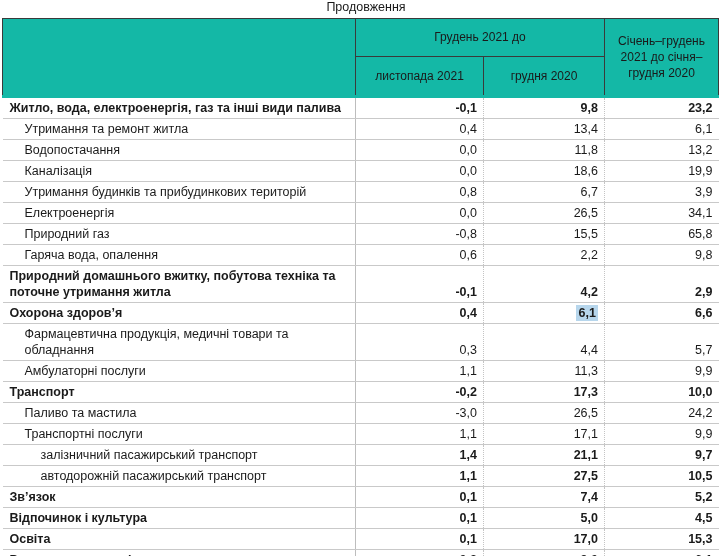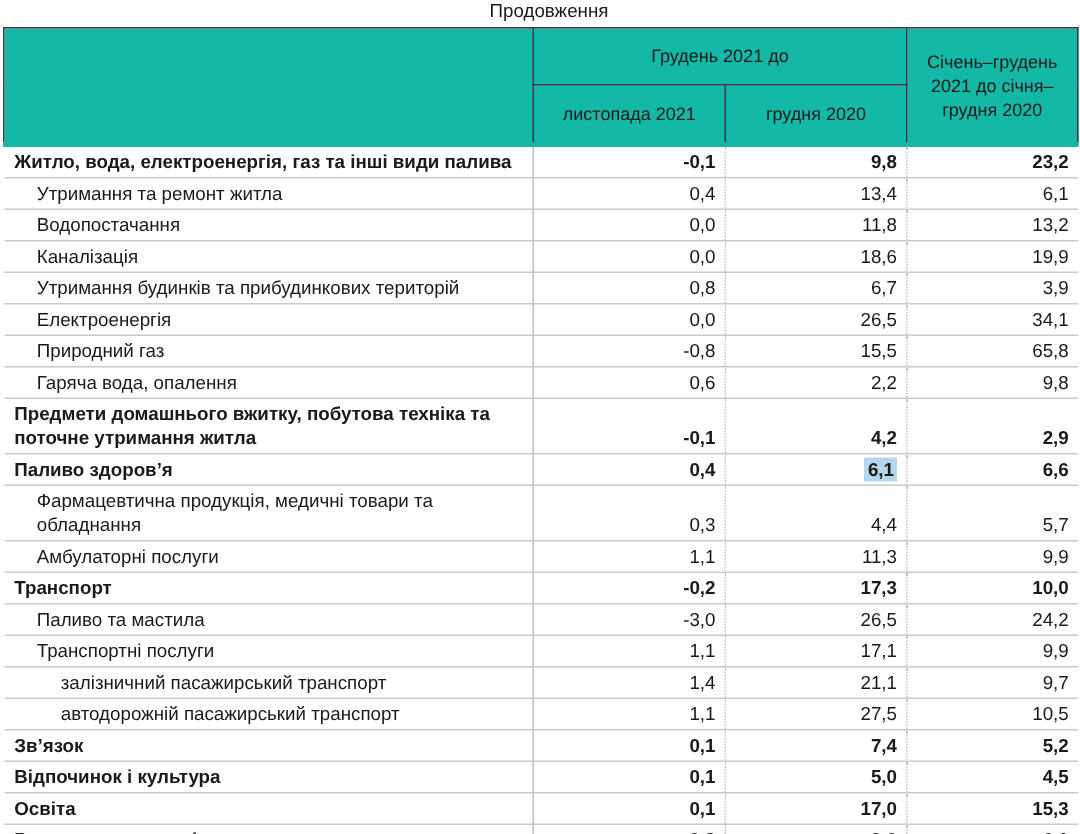--- a/index.html
+++ b/index.html
@@ -101,21 +101,21 @@
   }
   tbody tr td.cell-num.last {
     border-right: none;
   }
 
   tr.lvl0 td.cell-name { padding-left: 7px; font-weight: bold; }
   tr.lvl0 td.cell-num  { font-weight: bold; }
   tr.lvl1 td.cell-name { padding-left: 22px; font-weight: normal; }
   tr.lvl1 td.cell-num  { font-weight: normal; }
   tr.lvl2 td.cell-name { padding-left: 38px; font-weight: normal; }
-  tr.lvl2 td.cell-num  { font-weight: normal; margin-top: 45px; }
+  tr.lvl2 td.cell-num  { font-weight: bold; margin-top: 45px; }
 
   tr.first-row td { border-top: 3px solid #14b8a6; }
 
   td .hl {
     background: #b7d6ec;
     padding: 0 2px 0 3px;
     display: inline-block;
   }
 </style>
 </head>
@@ -188,27 +188,27 @@
           <td class="cell-num">15,5</td>
           <td class="cell-num last">65,8</td>
         </tr>
         <tr class="lvl1">
           <td class="cell-name">Гаряча вода, опалення</td>
           <td class="cell-num">0,6</td>
           <td class="cell-num">2,2</td>
           <td class="cell-num last">9,8</td>
         </tr>
         <tr class="lvl0">
-          <td class="cell-name">Предмети домашнього вжитку, побутова техніка та поточне утримання житла</td>
+          <td class="cell-name">Природний домашнього вжитку, побутова техніка та поточне утримання житла</td>
           <td class="cell-num">-0,1</td>
           <td class="cell-num">4,2</td>
           <td class="cell-num last">2,9</td>
         </tr>
         <tr class="lvl0">
-          <td class="cell-name">Паливо здоров’я</td>
+          <td class="cell-name">Охорона здоров’я</td>
           <td class="cell-num">0,4</td>
           <td class="cell-num"><span class="hl" style="background: rgb(183, 214, 236);">6,1</span></td>
           <td class="cell-num last">6,6</td>
         </tr>
         <tr class="lvl1">
           <td class="cell-name">Фармацевтична продукція, медичні товари та обладнання</td>
           <td class="cell-num">0,3</td>
           <td class="cell-num">4,4</td>
           <td class="cell-num last">5,7</td>
         </tr>

